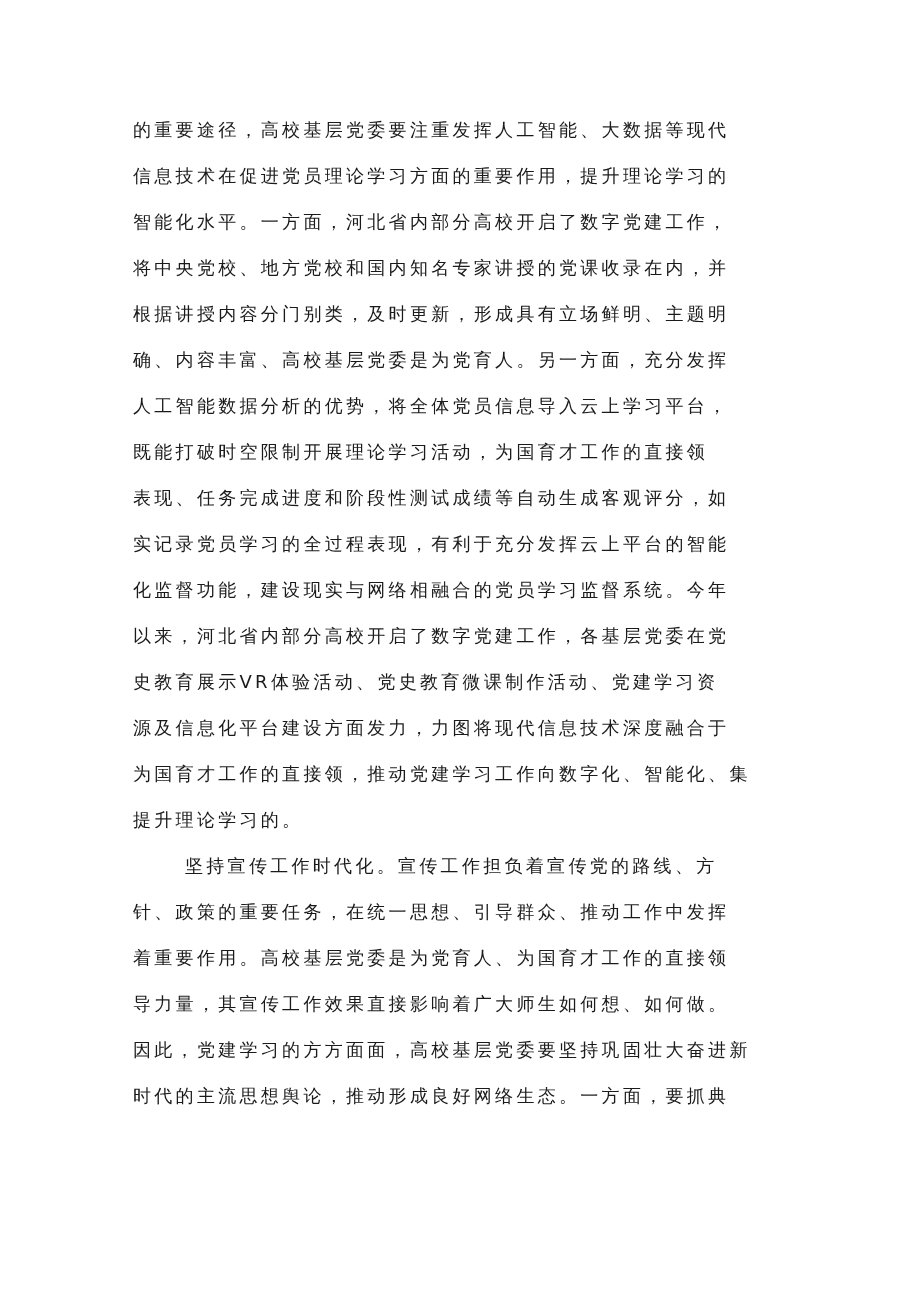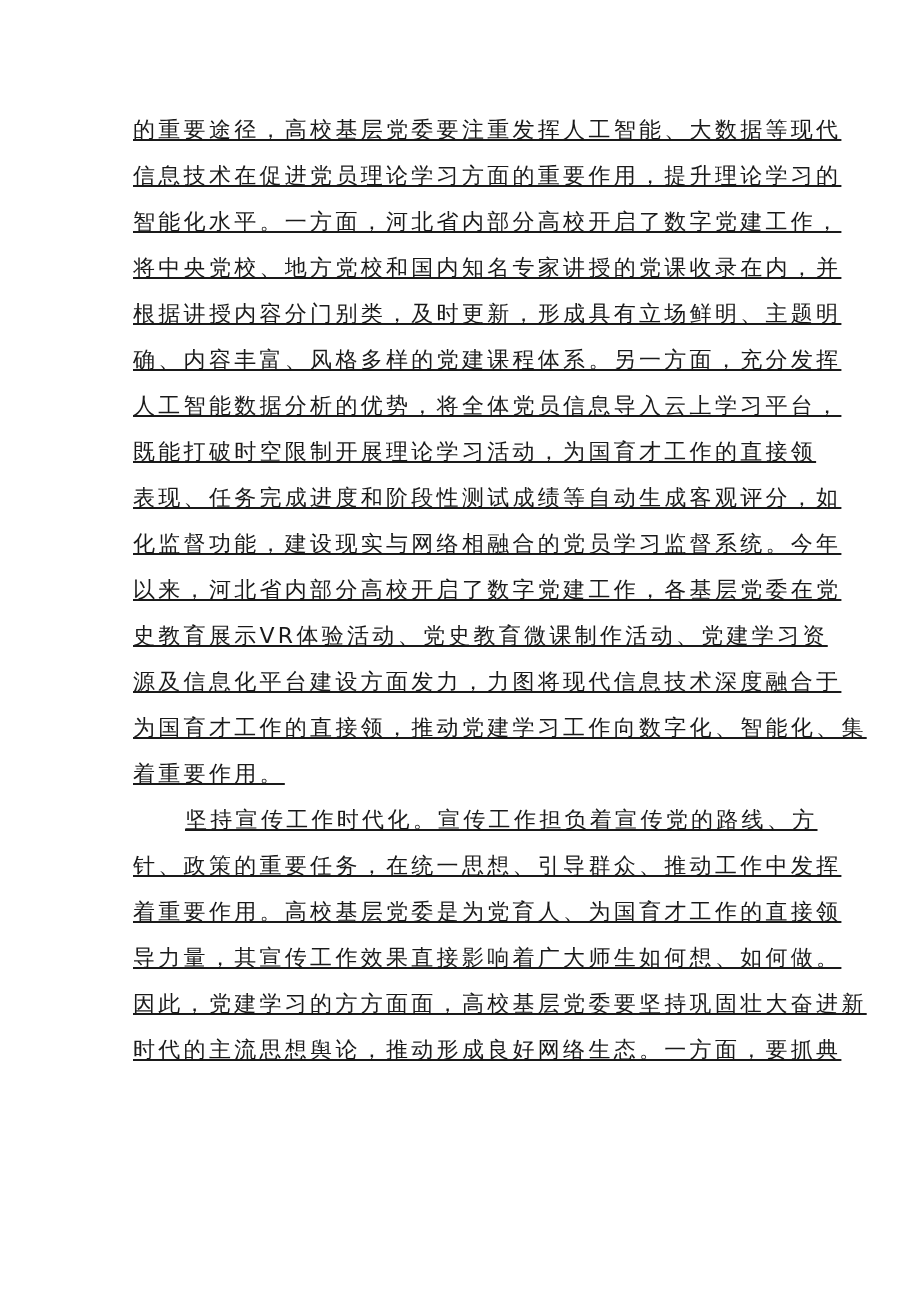--- a/index.html
+++ b/index.html
@@ -29,51 +29,51 @@
       top: 107px;
       width: 660px;
     }
     .para {
       margin: 0;
     }
     .line {
       display: block;
       height: 46px;
       line-height: 46px;
-      font-size: 22px;
+      font-size: 18px;
       white-space: nowrap;
       letter-spacing: 3.3px;
-      text-decoration: underline;
     }
     .para-2 .line.first {
       padding-left: 52px;
     }
   </style>
 </head>
 <body>
 
 <div class="page">
   <div class="text-body">
 
     <div class="para para-1">
       <span class="line">的重要途径，高校基层党委要注重发挥人工智能、大数据等现代</span>
       <span class="line">信息技术在促进党员理论学习方面的重要作用，提升理论学习的</span>
       <span class="line">智能化水平。一方面，河北省内部分高校开启了数字党建工作，</span>
       <span class="line">将中央党校、地方党校和国内知名专家讲授的党课收录在内，并</span>
       <span class="line">根据讲授内容分门别类，及时更新，形成具有立场鲜明、主题明</span>
-      <span class="line">确、内容丰富、风格多样的党建课程体系。另一方面，充分发挥</span>
+      <span class="line">确、内容丰富、高校基层党委是为党育人。另一方面，充分发挥</span>
       <span class="line">人工智能数据分析的优势，将全体党员信息导入云上学习平台，</span>
       <span class="line">既能打破时空限制开展理论学习活动，为国育才工作的直接领</span>
       <span class="line">表现、任务完成进度和阶段性测试成绩等自动生成客观评分，如</span>
+      <span class="line">实记录党员学习的全过程表现，有利于充分发挥云上平台的智能</span>
       <span class="line">化监督功能，建设现实与网络相融合的党员学习监督系统。今年</span>
       <span class="line">以来，河北省内部分高校开启了数字党建工作，各基层党委在党</span>
       <span class="line">史教育展示VR体验活动、党史教育微课制作活动、党建学习资</span>
       <span class="line">源及信息化平台建设方面发力，力图将现代信息技术深度融合于</span>
       <span class="line">为国育才工作的直接领，推动党建学习工作向数字化、智能化、集</span>
-      <span class="line">着重要作用。</span>
+      <span class="line">提升理论学习的。</span>
     </div>
 
     <div class="para para-2">
       <span class="line first">坚持宣传工作时代化。宣传工作担负着宣传党的路线、方</span>
       <span class="line">针、政策的重要任务，在统一思想、引导群众、推动工作中发挥</span>
       <span class="line">着重要作用。高校基层党委是为党育人、为国育才工作的直接领</span>
       <span class="line">导力量，其宣传工作效果直接影响着广大师生如何想、如何做。</span>
       <span class="line">因此，党建学习的方方面面，高校基层党委要坚持巩固壮大奋进新</span>
       <span class="line">时代的主流思想舆论，推动形成良好网络生态。一方面，要抓典</span>
     </div>

